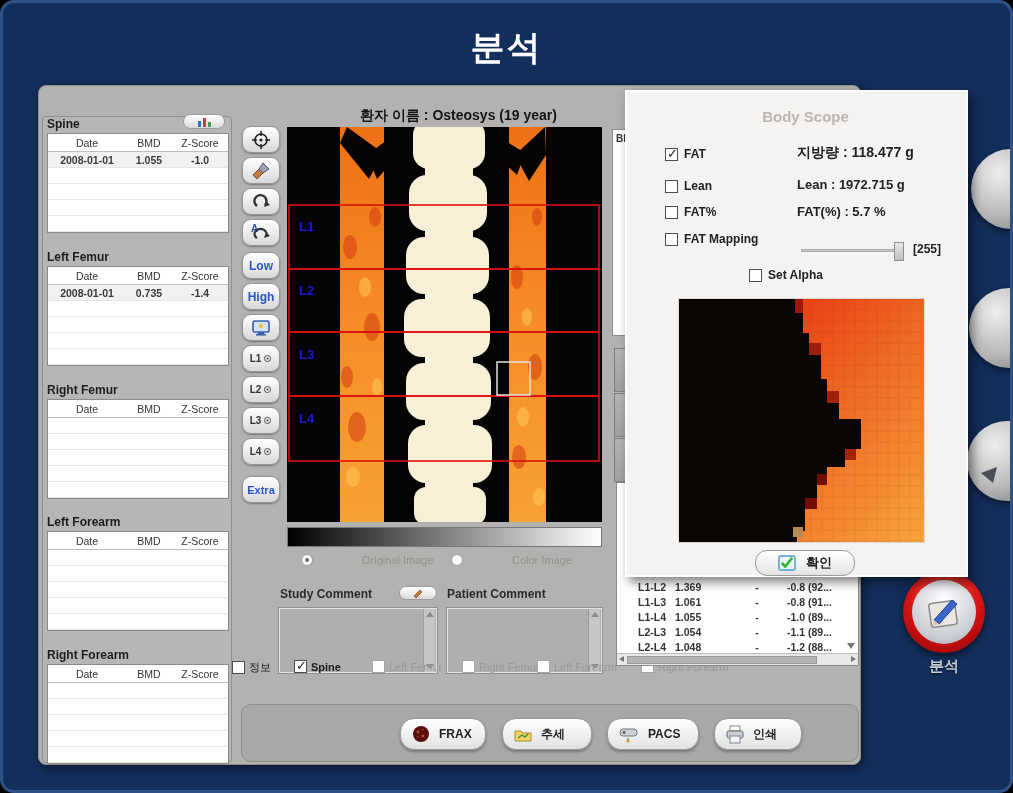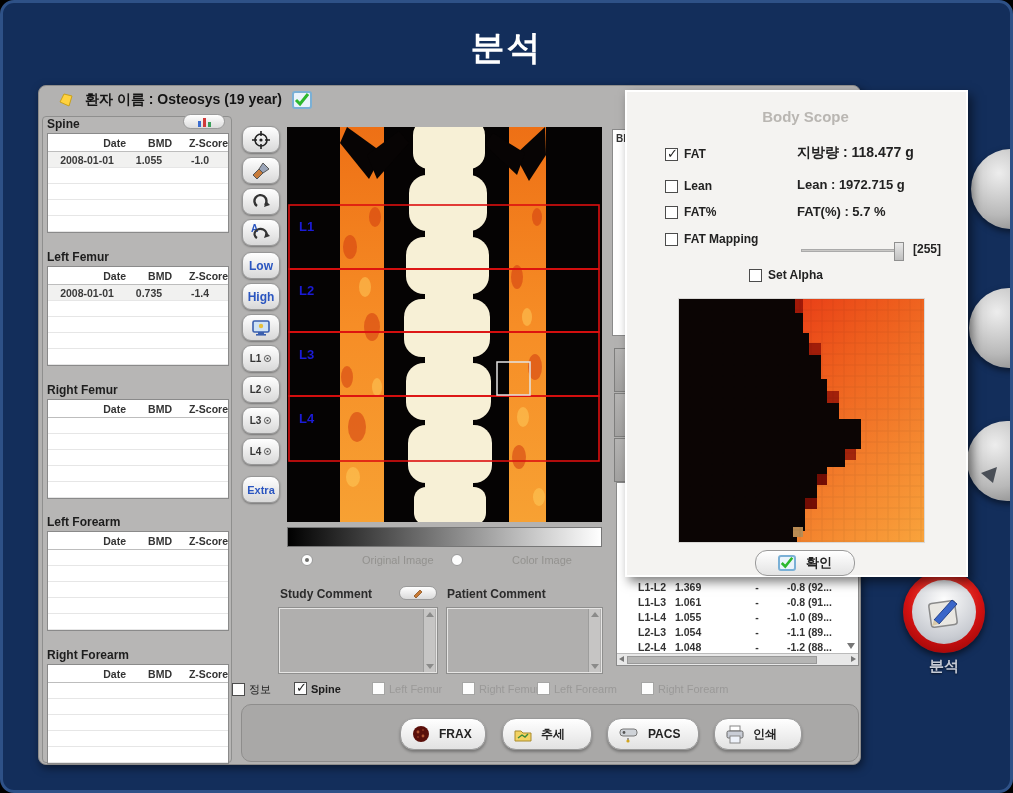--- a/index.html
+++ b/index.html
@@ -1,34 +1,34 @@
 <!DOCTYPE html>
 <html><head>
 <meta charset="utf-8">
 <style>
   html,body{margin:0;padding:0;background:#000;}
   *{box-sizing:border-box;font-family:"Liberation Sans","DejaVu Sans",sans-serif;}
   .screen{position:relative;width:1013px;height:793px;background:#132e5b;border:3px solid #2e5187;border-radius:14px;overflow:hidden;}
   .app-title{position:absolute;left:0;top:22px;width:100%;text-align:center;color:#fff;font-size:34px;font-weight:bold;letter-spacing:2px;}
   
   .window{position:absolute;left:35px;top:82px;width:823px;height:680px;background:#b3b2b1;border-radius:8px;border:1px solid #8d8c8b;box-shadow:2px 3px 8px rgba(0,0,0,.5);z-index:1;}
-  .patient-bar{position:absolute;left:0;top:0;width:100%;height:28px;display:flex;align-items:center;gap:10px;padding-left:18px;}
+  .patient-bar{position:absolute;left:0;top:0;width:100%;height:28px;display:flex;align-items:center;gap:21px;padding-left:18px;flex-direction:column;}
   .patient-bar .title{font-size:14px;font-weight:bold;color:#141414;}
   .icon-app{width:18px;height:16px;}
   .check-box-icon{width:20px;height:18px;background:#eaf4fb;border:2px solid #7ab0d6;border-radius:3px;display:flex;align-items:center;justify-content:center;}
   .check-box-icon svg{width:16px;height:14px;}
   
   .sidebar{position:absolute;left:3px;top:30px;width:190px;height:647px;background:#b7b6b5;border:1px solid #8f8f8e;border-radius:4px;padding:2px 2px;}
   .group{position:absolute;left:4px;width:182px;}
   .group-label{font-size:12px;font-weight:bold;color:#1d1d1d;height:16px;line-height:15px;}
   .mini-table{background:#fff;border:1px solid #8a8a8a;height:100px;overflow:hidden;}
   .trow{display:grid;grid-template-columns:78px 46px 56px;height:16px;align-items:center;border-bottom:1px solid #e6e6e6;}
   .trow.head{height:18px;border-bottom:1px solid #bdbdbd;}
   .trow span{font-size:10.5px;color:#2c2c2c;text-align:center;}
-  .trow.head span{font-weight:bold;color:#333;text-align:right;}
+  .trow.head span{font-weight:normal;color:#333;}
   .trow.data span{font-weight:bold;color:#3a3a3a;}
   .trow.data{background:#f1f1f0;}
   .chart-pill{position:absolute;right:4px;top:-3px;width:42px;height:15px;background:linear-gradient(#fff,#dcdcdc);border:1px solid #9b9b9b;border-radius:8px;display:flex;align-items:center;justify-content:center;}
   
   .tool-btn{position:absolute;left:203px;width:38px;height:27px;background:linear-gradient(#ffffff,#d8d8d8);border:1px solid #979797;border-radius:9px;display:flex;align-items:center;justify-content:center;box-shadow:0 1px 2px rgba(0,0,0,.35);}
   .tool-btn.textual{color:#2a55c0;font-weight:bold;font-size:12px;}
   .tool-btn .lnum{font-size:10px;font-weight:bold;color:#333;margin-right:2px;}
   
   .scan{position:absolute;left:248px;top:41px;width:315px;height:395px;background:#000;}
   .gradient-bar{position:absolute;left:248px;top:441px;width:315px;height:20px;background:linear-gradient(to right,#000,#fff);border:1px solid #777;}
@@ -39,21 +39,21 @@
   .radio-label{font-size:11px;color:#93928f;margin-left:44px;}
   
   .cmt-label{position:absolute;font-size:12px;font-weight:bold;color:#2b2b2b;}
   .edit-pill{position:absolute;width:38px;height:14px;background:linear-gradient(#fff,#dadada);border:1px solid #9b9b9b;border-radius:7px;display:flex;align-items:center;justify-content:center;}
   .cmt-box{position:absolute;width:158px;height:65px;background:#b0afae;border:1px solid #e6e5e4;outline:1px solid #8f8f8e;resize:none;padding:2px;}
   .cmt-scroll{position:absolute;width:12px;height:63px;background:#c6c5c4;border-left:1px solid #9d9d9c;}
   .arr{position:absolute;left:2px;width:0;height:0;border-left:4px solid transparent;border-right:4px solid transparent;}
   .arr.up{top:3px;border-bottom:5px solid #8b8b8a;}
   .arr.dn{bottom:3px;border-top:5px solid #8b8b8a;}
   
-  .cbx-row{position:absolute;top:596px;left:0;width:100%;height:16px;}
+  .cbx-row{position:absolute;top:574px;left:0;width:100%;height:16px;}
   .cbx{position:absolute;display:flex;gap:4px;align-items:center;}
   .cb{width:13px;height:13px;background:#fdfdfd;border:1px solid #4c4c4c;position:relative;}
   .cb.dis{border-color:#a5a5a4;}
   .cb.on::after{content:"\2713";position:absolute;left:1px;top:-3px;font-size:13px;font-weight:bold;color:#222;}
   .cbx-label{font-size:11px;font-weight:bold;color:#1c1c1c;}
   .cbx-label.dis{color:#9a9998;font-weight:normal;}
   
   .bottom-bar{position:absolute;left:202px;top:618px;width:618px;height:58px;background:#a9a8a7;border:1px solid #8e8d8c;border-radius:10px;}
   .big-btn{position:absolute;top:13px;height:32px;background:linear-gradient(#ffffff,#e2e2e2);border:1px solid #9a9a9a;border-radius:14px;display:flex;align-items:center;gap:8px;padding:0 10px;box-shadow:0 2px 3px rgba(0,0,0,.3);}
   .big-btn span{font-size:12px;font-weight:bold;color:#222;}

